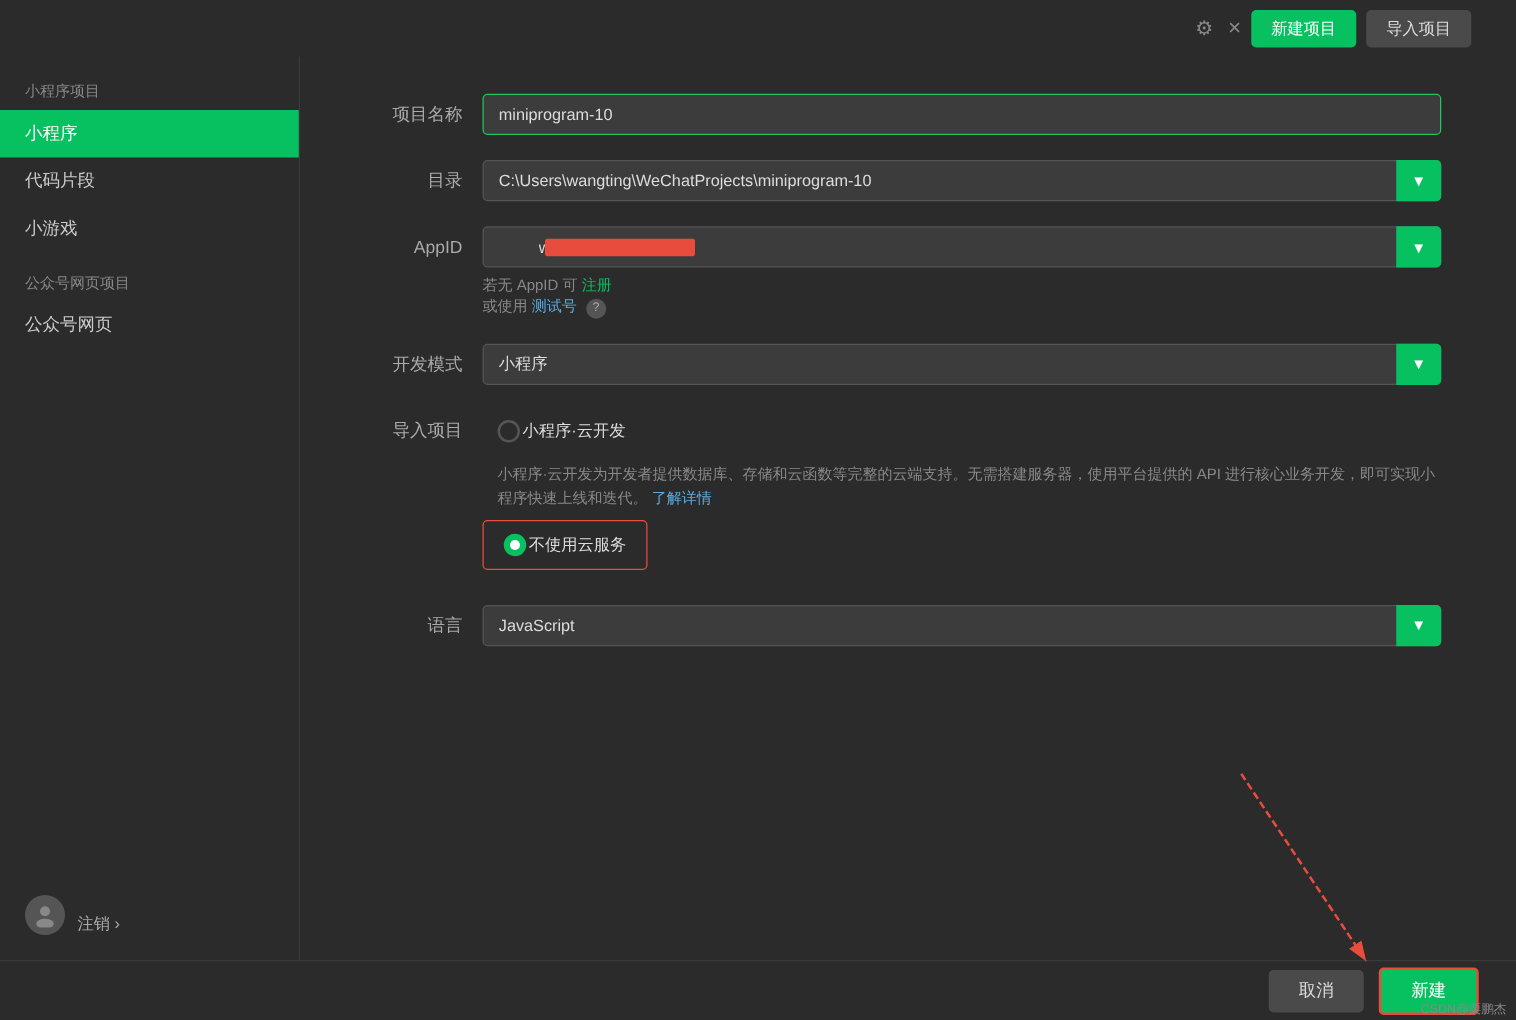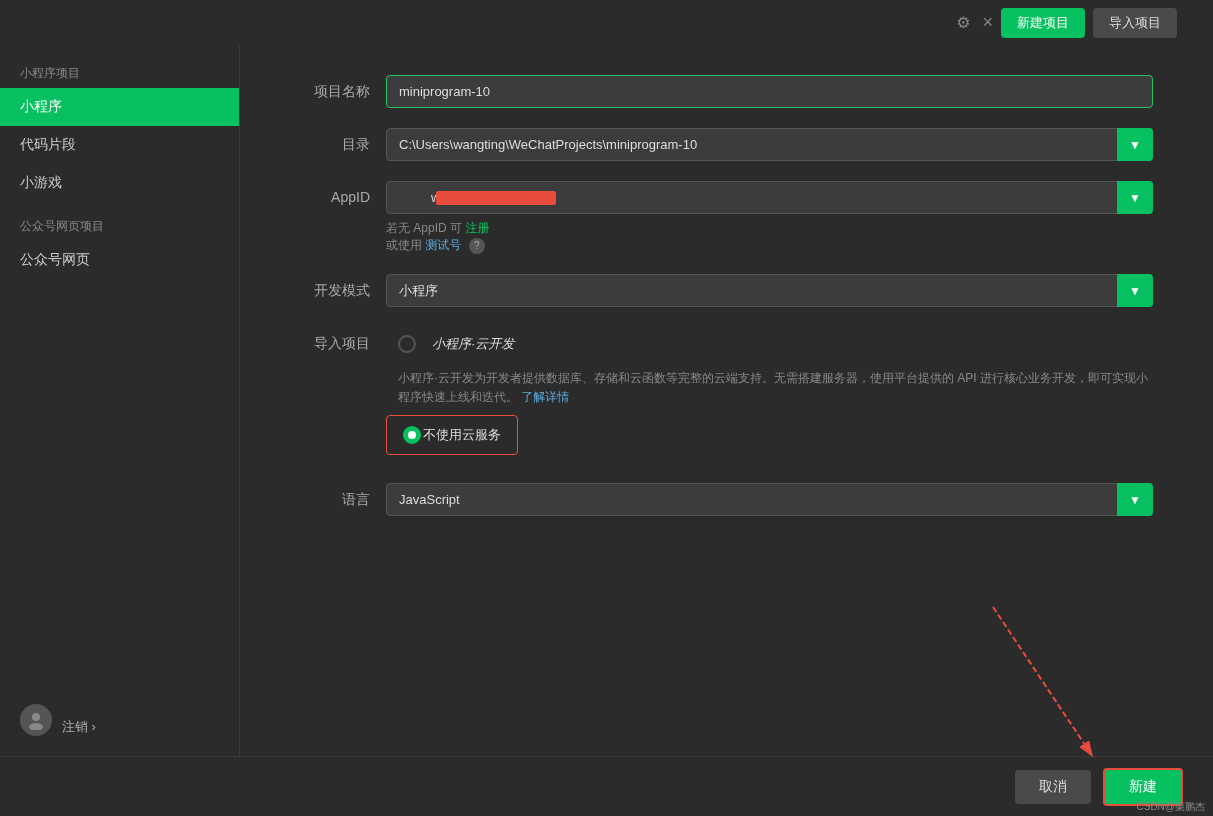--- a/index.html
+++ b/index.html
@@ -260,25 +260,24 @@
       color: #aaa;
       font-size: 10px;
       cursor: pointer;
       margin-left: 4px;
     }
 
     
     .radio-option {
       display: flex;
       align-items: center;
-      gap: 16px;
+      gap: 2px;
       padding: 8px 12px;
       margin-bottom: 8px;
       cursor: pointer;
-      font-style: italic;
     }
 
     .radio-circle {
       width: 18px;
       height: 18px;
       border-radius: 50%;
       border: 2px solid #555;
       background: transparent;
       flex-shrink: 0;
       display: flex;
@@ -326,21 +325,21 @@
       border: 1.5px solid #e74c3c;
       border-radius: 4px;
       margin-bottom: 8px;
       cursor: pointer;
       background: transparent;
       width: fit-content;
     }
 
     
     .bottom-bar {
-      height: 60px;
+      height: 48px;
       background: #2b2b2b;
       display: flex;
       align-items: center;
       justify-content: flex-end;
       padding: 0 30px;
       gap: 12px;
       border-top: 1px solid #3a3a3a;
       position: relative;
     }
 

